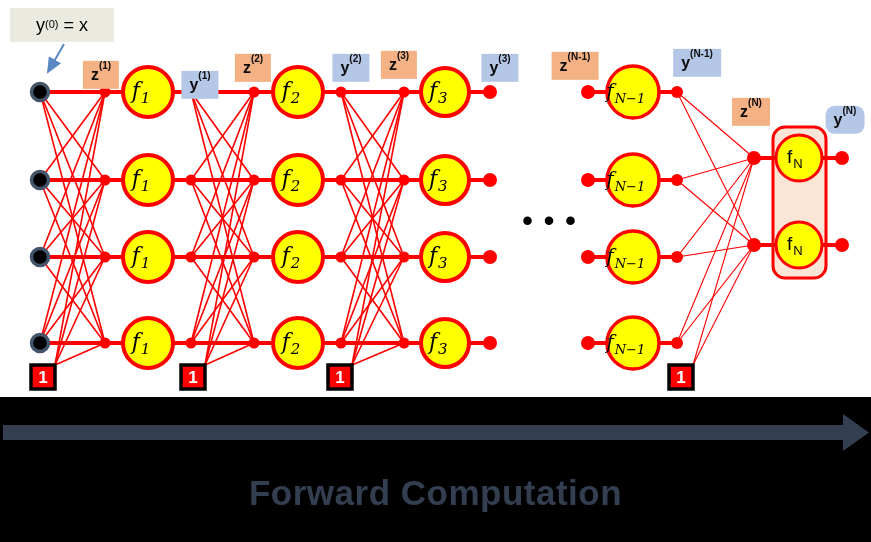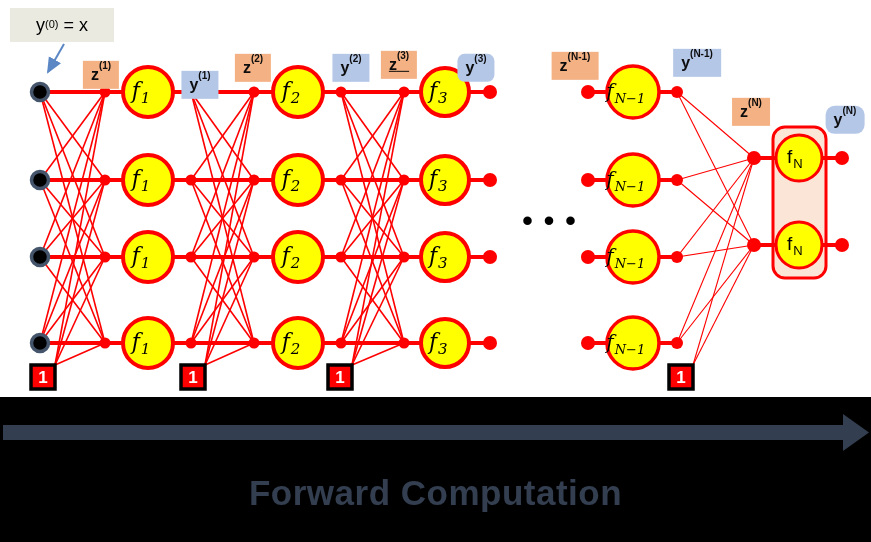--- a/index.html
+++ b/index.html
@@ -264,22 +264,22 @@
     <span>y</span>
       <sup>(0)</sup>
       <span class="rest">= x</span>
   </div>
 
   <div class="labels">
       <div class="lbl z" style="left: 101px; top: 66px; margin-top: 9px;"><span>z</span><sup>(1)</sup></div>
       <div class="lbl y" style="left: 200px; top: 85px;"><span>y</span><sup>(1)</sup></div>
       <div class="lbl z" style="left: 253px; top: 68px;"><span>z</span><sup>(2)</sup></div>
       <div class="lbl y" style="left: 351px; top: 68px; text-align: center;"><span>y</span><sup>(2)</sup></div>
-      <div class="lbl z" style="left: 399px; top: 65px; text-decoration: underline;"><span>z</span><sup>(3)</sup></div>
-      <div class="lbl y" style="left: 476px; top: 68px; border-radius: 7px;"><span>y</span><sup>(3)</sup></div>
+      <div class="lbl z" style="left: 399px; top: 65px;"><span>z</span><sup>(3)</sup></div>
+      <div class="lbl y" style="left: 500px; top: 68px;"><span>y</span><sup>(3)</sup></div>
       <div class="lbl z" style="left: 575px; top: 66px;"><span>z</span><sup>(N-1)</sup></div>
       <div class="lbl y" style="left: 697px; top: 63px;"><span>y</span><sup>(N-1)</sup></div>
       <div class="lbl z" style="left: 751px; top: 112px;"><span>z</span><sup>(N)</sup></div>
       <div class="lbl y" style="left: 845px; top: 120px; border-radius: 9px;"><span>y</span><sup>(N)</sup></div>
     </div>
 
   <div class="ellipsis">•••</div>
 
   <div class="footer">
     <svg width="871" height="62" viewBox="0 0 871 62">

